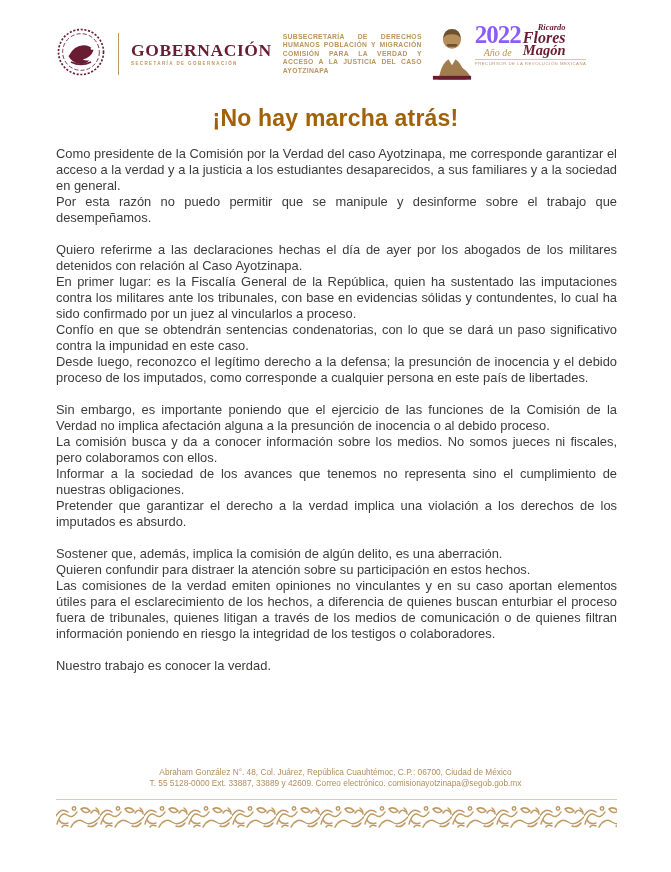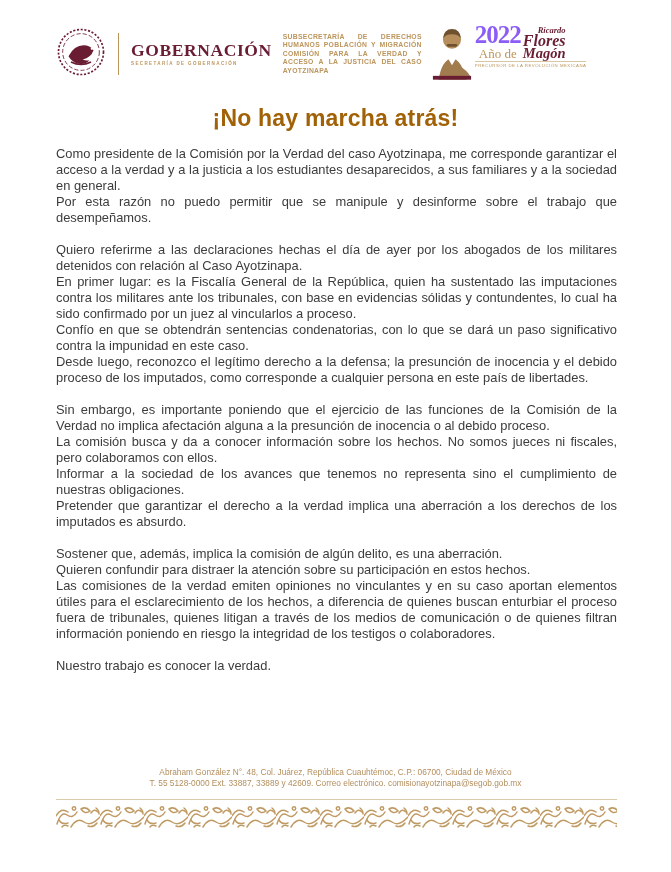--- a/index.html
+++ b/index.html
@@ -17,21 +17,21 @@
   .segob .word { font-size:17.5px; letter-spacing:0.6px; }
   .segob .sub { font-size:4.5px; color:#BC955C; letter-spacing:1.4px; margin-top:2px; font-family:"Liberation Sans", sans-serif; }
   .subsec { margin-left:11px; width:139px; color:#BC955C; font-size:6.8px; font-weight:bold; line-height:8.6px; letter-spacing:0.3px; flex:0 0 auto; }
   .subsec .jline { text-align:justify; text-align-last:justify; }
   .subsec .jline-last { text-align:left; }
   .ano-logo { margin-left:9px; display:flex; align-items:flex-start; flex:0 0 auto; }
   .ano-right { margin-left:2px; }
   .ano-row1 { display:flex; align-items:flex-end; }
   .year-box { text-align:center; line-height:0.9; }
   .year { font-family:"Liberation Serif", serif; font-weight:bold; font-size:25px; color:#8b5cf6; letter-spacing:-1px; }
-  .year-sub { font-family:"Liberation Serif", serif; font-size:13px; color:#BC955C; margin-top:1px; }
+  .year-sub { font-family:"Liberation Serif", serif; font-style:italic; font-size:10px; color:#BC955C; margin-top:1px; }
   .rfm { font-family:"Liberation Serif", serif; font-style:italic; color:#691C32; line-height:0.8; margin-left:2px; }
   .rfm .r { font-size:8.5px; font-weight:bold; text-align:right; margin-bottom:1px; }
   .rfm .f { font-size:16px; font-weight:bold; }
   .rfm .m { font-size:14.5px; font-weight:bold; }
   .ano-caption { font-size:4.3px; color:#BC955C; letter-spacing:0.5px; text-align:center; margin-top:2px; border-top:0.5px solid #D9C7A3; padding-top:1px; }
 
   
   .doc-title { position:absolute; top:105px; left:0; width:100%; text-align:center;
     font-size:23px; font-weight:bold; color:#a16207; letter-spacing:0.2px; }
 
@@ -117,23 +117,23 @@
         <p>Por esta razón no puedo permitir que se manipule y desinforme sobre el trabajo que desempeñamos.</p>
       </div>
       <div class="pgroup">
         <p>Quiero referirme a las declaraciones hechas el día de ayer por los abogados de los militares detenidos con relación al Caso Ayotzinapa.</p>
         <p>En primer lugar: es la Fiscalía General de la República, quien ha sustentado las imputaciones contra los militares ante los tribunales, con base en evidencias sólidas y contundentes, lo cual ha sido confirmado por un juez al vincularlos a proceso.</p>
         <p>Confío en que se obtendrán sentencias condenatorias, con lo que se dará un paso significativo contra la impunidad en este caso.</p>
         <p>Desde luego, reconozco el legítimo derecho a la defensa; la presunción de inocencia y el debido proceso de los imputados, como corresponde a cualquier persona en este país de libertades.</p>
       </div>
       <div class="pgroup">
         <p>Sin embargo, es importante poniendo que el ejercicio de las funciones de la Comisión de la Verdad no implica afectación alguna a la presunción de inocencia o al debido proceso.</p>
-        <p>La comisión busca y da a conocer información sobre los hechos. No somos jueces ni fiscales, pero colaboramos con ellos.</p>
+        <p>La comisión busca y da a conocer información sobre los medios. No somos jueces ni fiscales, pero colaboramos con ellos.</p>
         <p>Informar a la sociedad de los avances que tenemos no representa sino el cumplimiento de nuestras obligaciones.</p>
-        <p>Pretender que garantizar el derecho a la verdad implica una aberración a los derechos de los imputados es absurdo.</p>
+        <p>Pretender que garantizar el derecho a la verdad implica una violación a los derechos de los imputados es absurdo.</p>
       </div>
       <div class="pgroup">
         <p>Sostener que, además, implica la comisión de algún delito, es una aberración.</p>
         <p>Quieren confundir para distraer la atención sobre su participación en estos hechos.</p>
         <p>Las comisiones de la verdad emiten opiniones no vinculantes y en su caso aportan elementos útiles para el esclarecimiento de los hechos, a diferencia de quienes buscan enturbiar el proceso fuera de tribunales, quienes litigan a través de los medios de comunicación o de quienes filtran información poniendo en riesgo la integridad de los testigos o colaboradores.</p>
       </div>
       <div class="pgroup">
         <p>Nuestro trabajo es conocer la verdad.</p>
       </div>
     </div>

